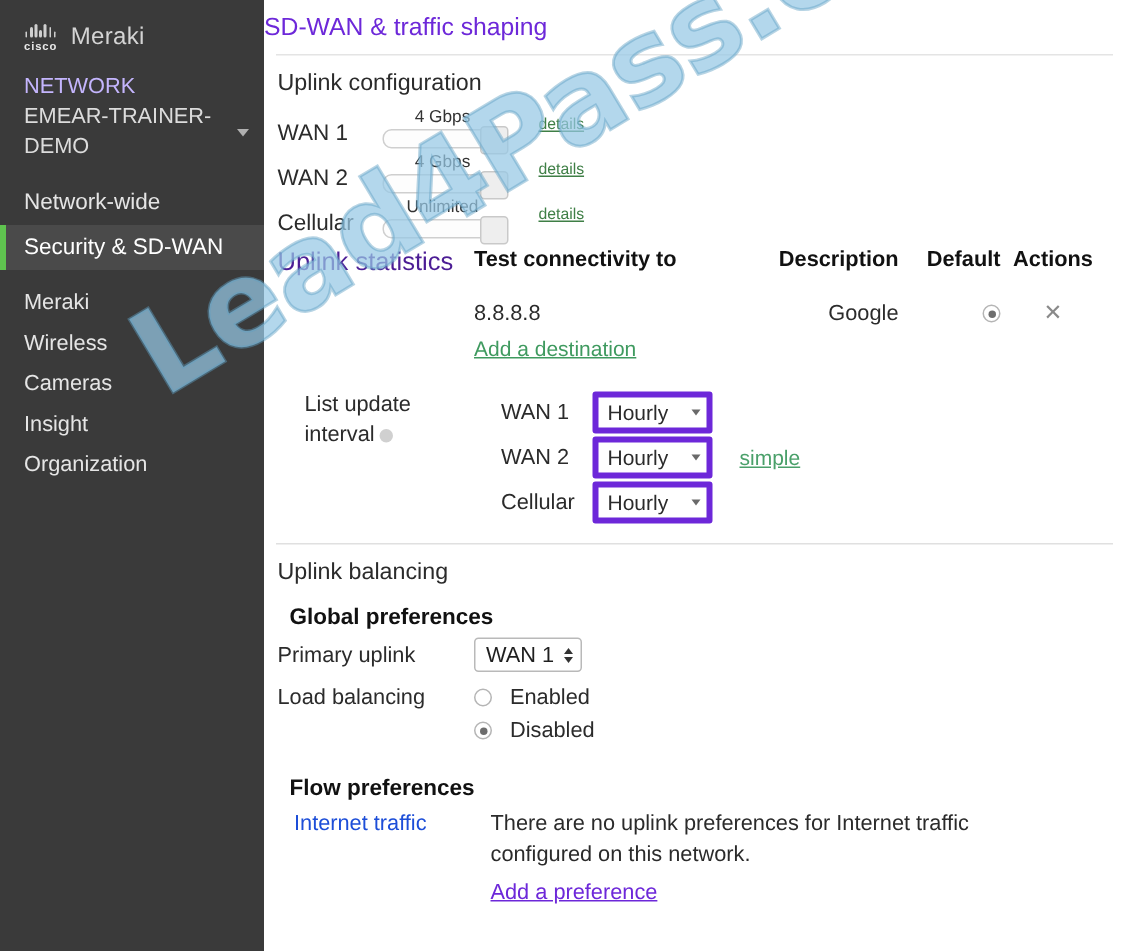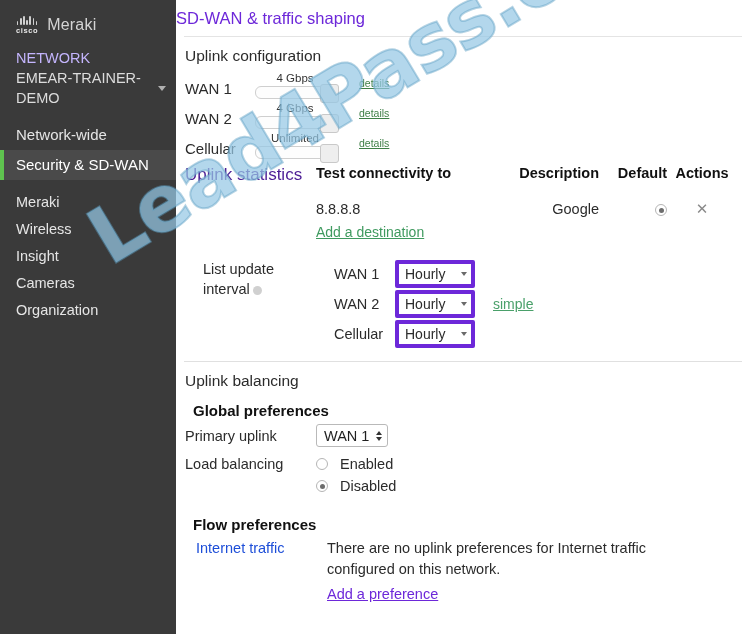--- a/index.html
+++ b/index.html
@@ -233,22 +233,22 @@
       <div class="network-name">EMEAR-TRAINER-DEMO</div>
       <div class="network-caret"></div>
     </div>
 
     <div class="nav">
       <div class="nav-item big">Network-wide</div>
       <div class="nav-item big active">Security &amp; SD-WAN</div>
       <div class="nav-gap"></div>
       <div class="nav-item">Meraki</div>
       <div class="nav-item">Wireless</div>
+      <div class="nav-item">Cameras</div>
       <div class="nav-item">Insight</div>
-      <div class="nav-item">Cameras</div>
       <div class="nav-item">Organization</div>
     </div>
   </div>
 
   <div class="main">
 
     <div class="page-title">SD-WAN &amp; traffic shaping</div>
     <div class="rule"></div>
 
     <div class="section-title">Uplink configuration</div>

